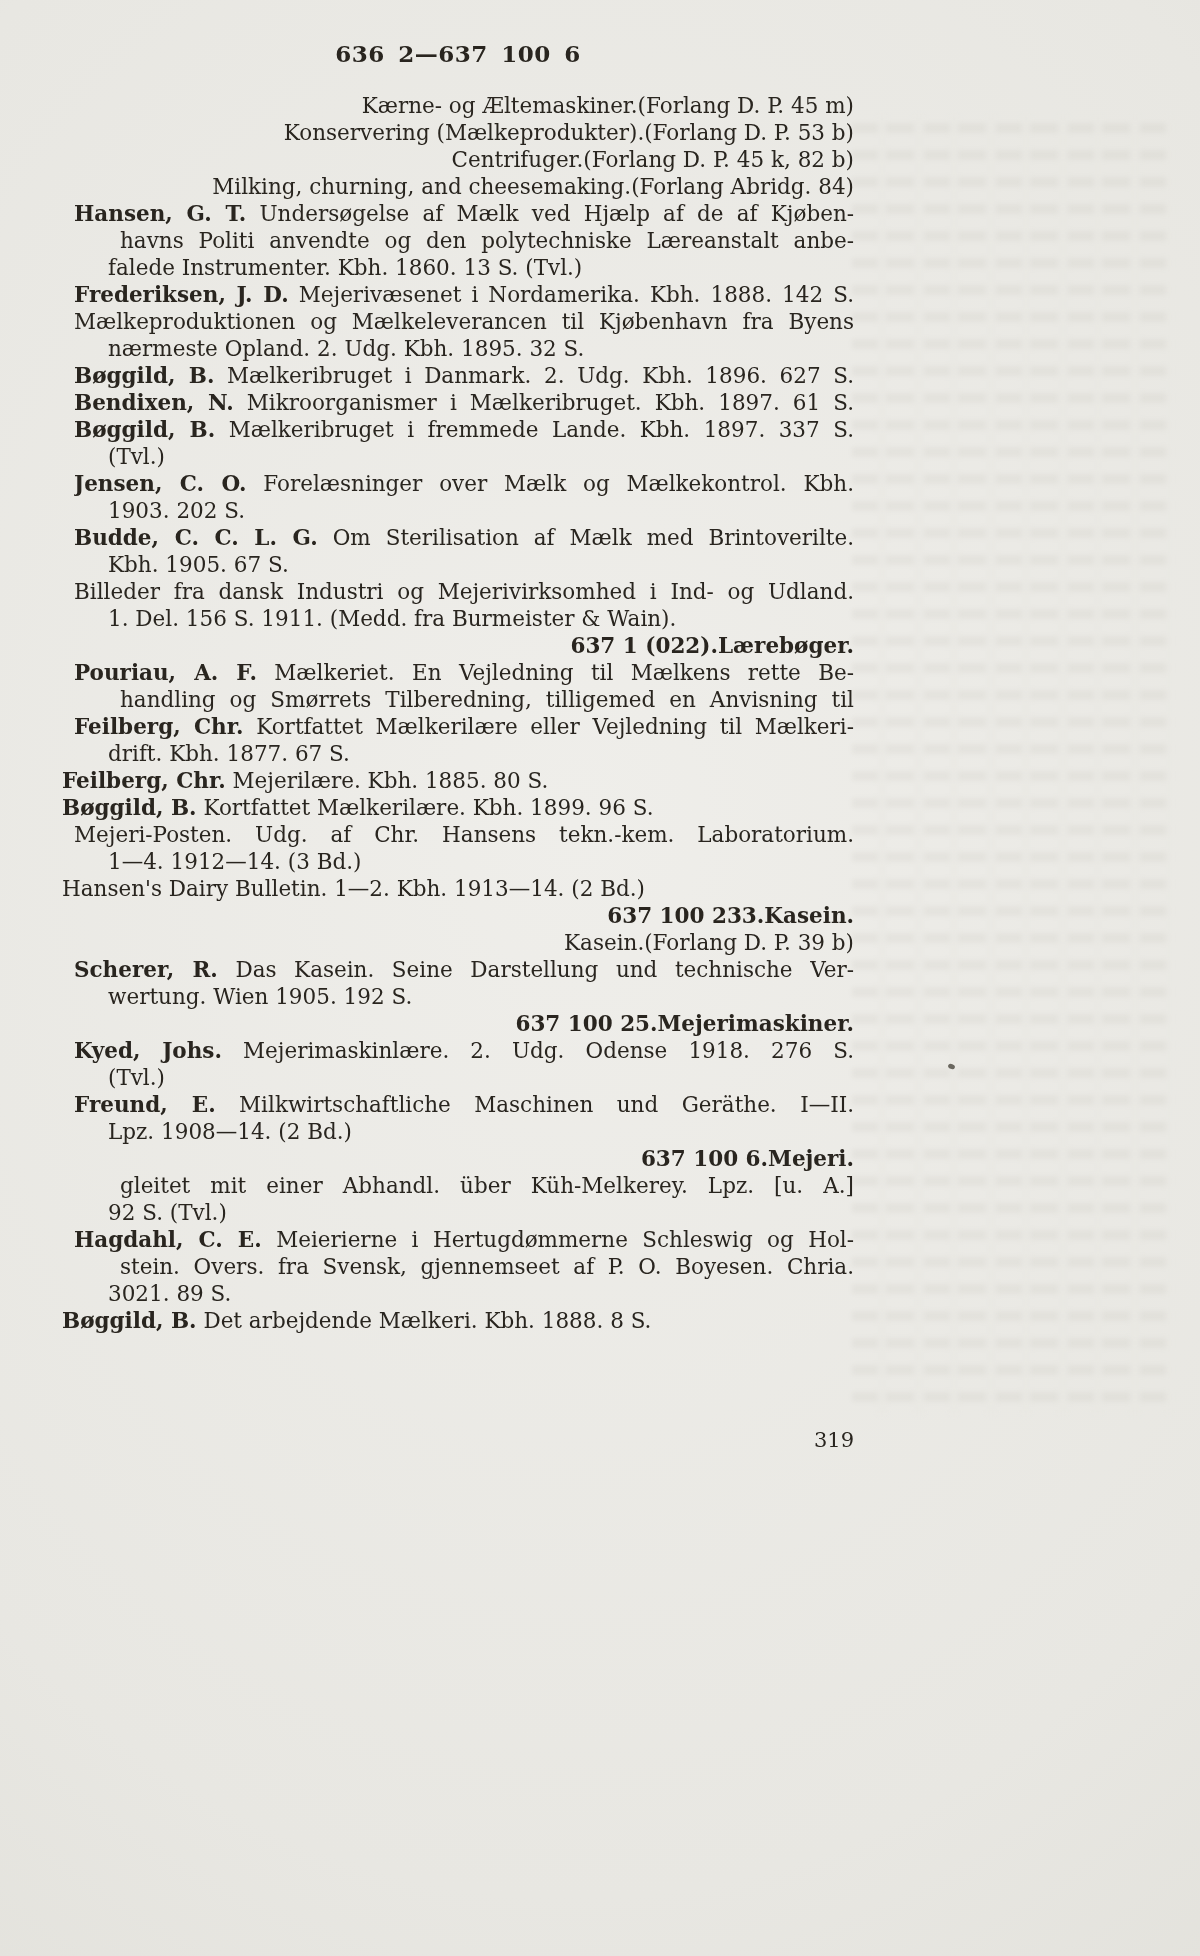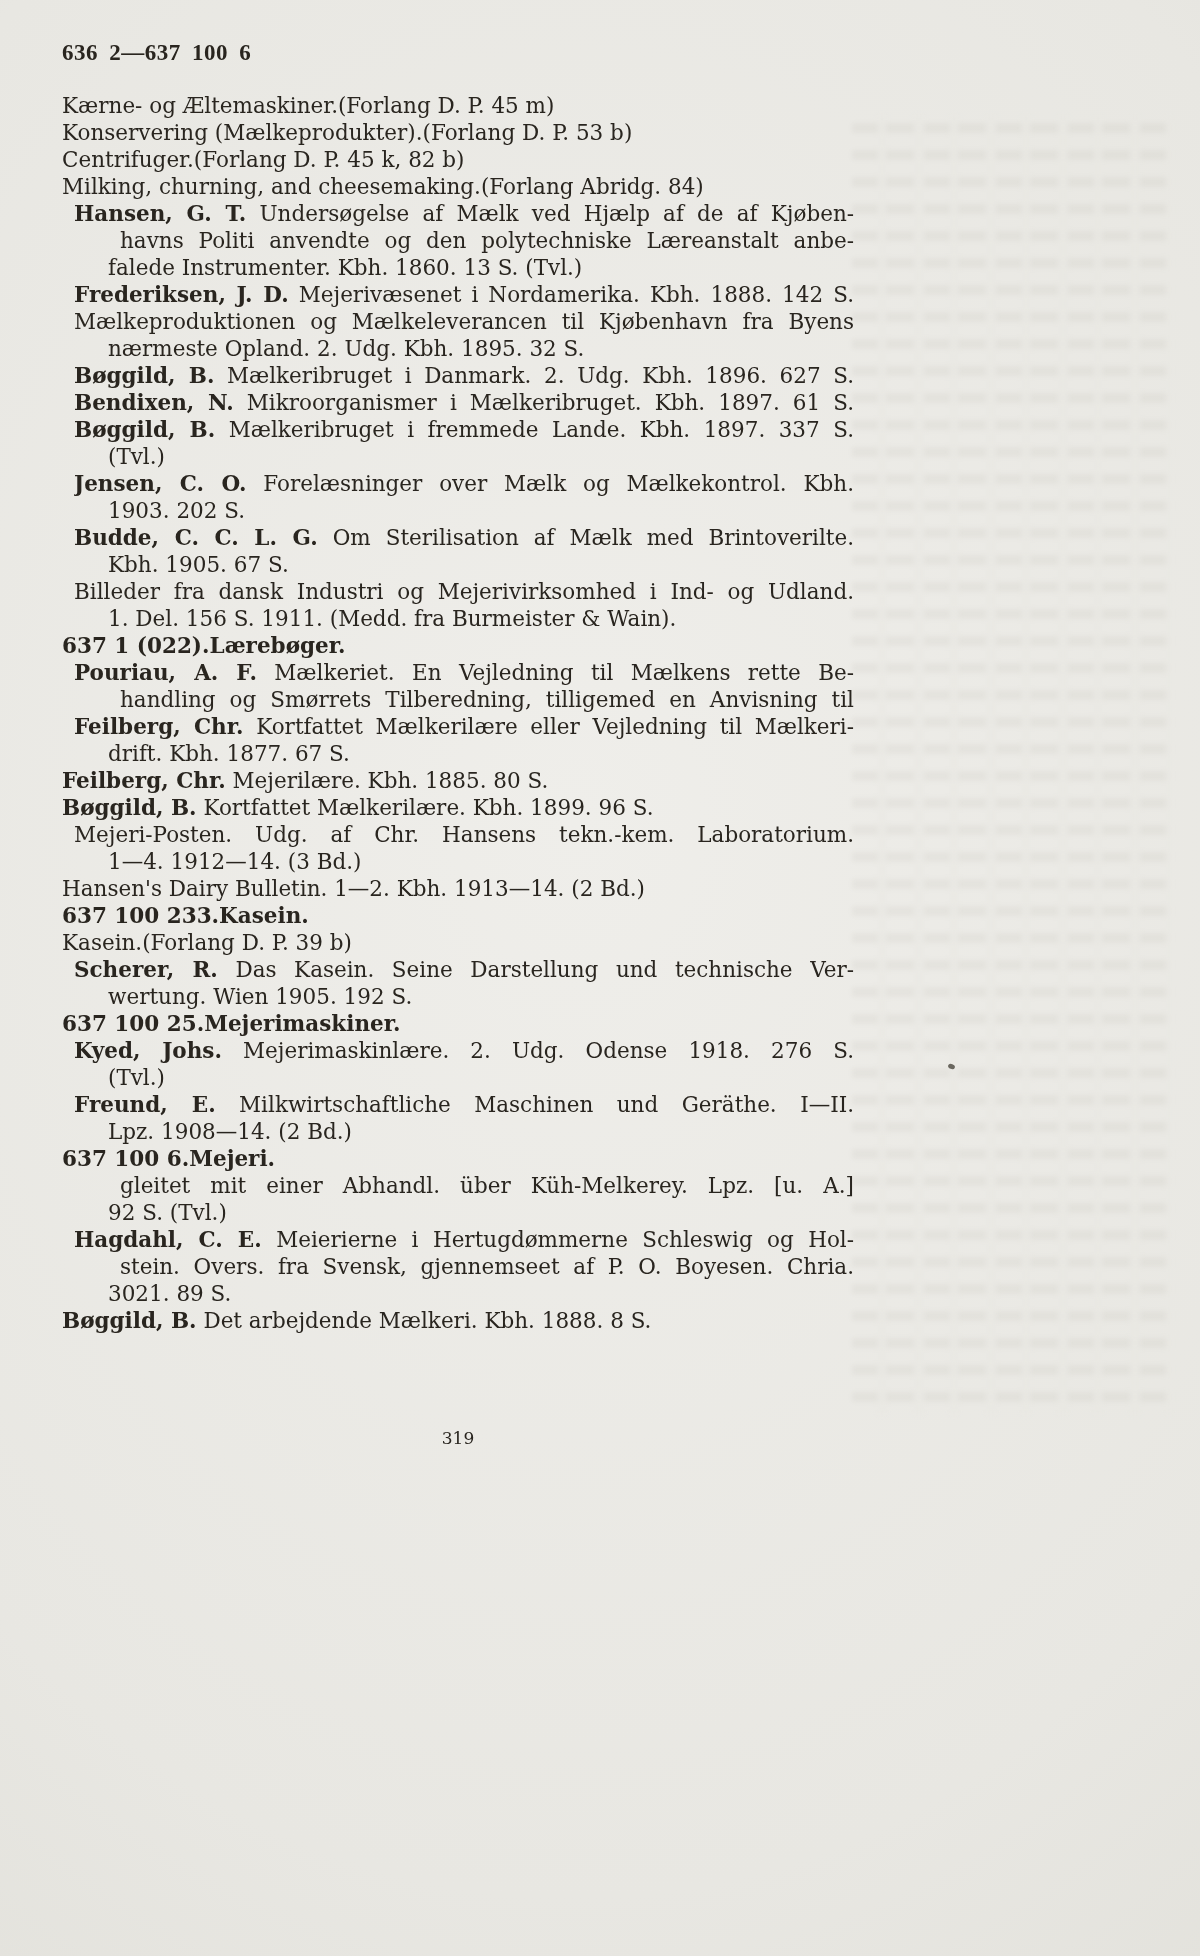--- a/index.html
+++ b/index.html
@@ -9,37 +9,37 @@
     font-family:"DejaVu Serif","Liberation Serif",serif;
     color:var(--ink); background:var(--paper);
   }
   .page{
     position:absolute; inset:0; overflow:hidden;
     background: radial-gradient(ellipse 130% 100% at 48% 42%,
       #efeeea 0%, #e8e7e2 55%, #dbdad3 100%);
   }
   .running-head{
     position:absolute; top:40px; left:62px; width:792px;
-    text-align:left; font-weight:bold; font-size:23px;
-    letter-spacing:.5px; word-spacing:5px;font-family:Liberation Serif, serif;
+    text-align:center; font-weight:bold; font-size:23px;
+    letter-spacing:.5px; word-spacing:5px;
   }
   .text-block{
     position:absolute; top:92px; left:62px; width:792px;
     font-size:21.5px;
   }
   .line,.row{ height:27px; line-height:27px; overflow:hidden; }
   .fill{ text-align:justify;margin-left:12px; }
   .fill::after{ content:""; display:inline-block; width:100%; }
   .indent{ padding-left:46px; }
   .author{ font-weight:bold; }
-  .row{ display:flex; justify-content:flex-start; }
+  .row{ display:flex; justify-content:flex-end; }
   .section{ font-weight:bold; }
   .page-number{
     position:absolute; top:1428px; left:62px; width:792px;
-    text-align:center; font-size:17px;
+    text-align:right; font-size:21px;
   }
   
   .bleed{
     position:absolute; top:115px; left:852px; width:320px; height:1300px;
     opacity:.45; filter:blur(2.5px); pointer-events:none;
     background:
       repeating-linear-gradient(90deg,
         rgba(232,231,226,0) 0 26px,  rgba(232,231,226,.95) 26px 34px,
         rgba(232,231,226,0) 34px 62px, rgba(232,231,226,.95) 62px 72px),
       repeating-linear-gradient(180deg,

